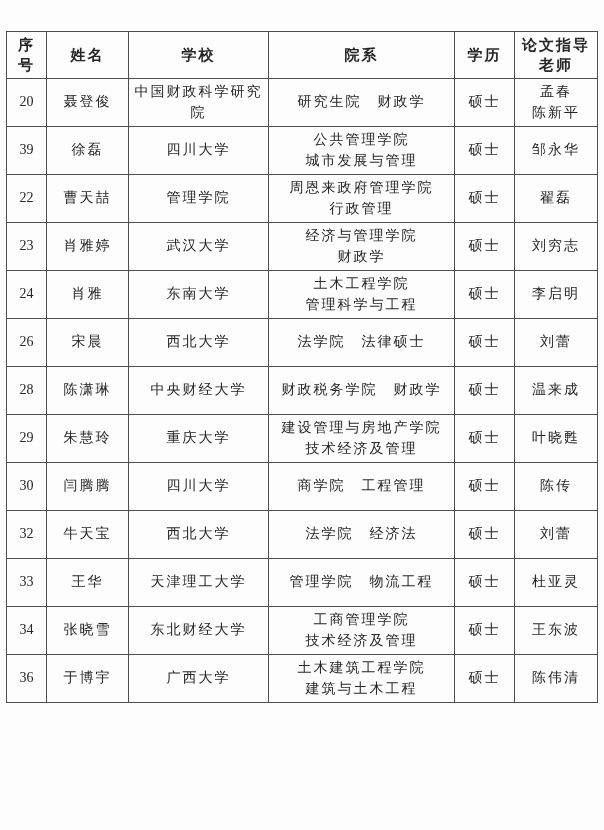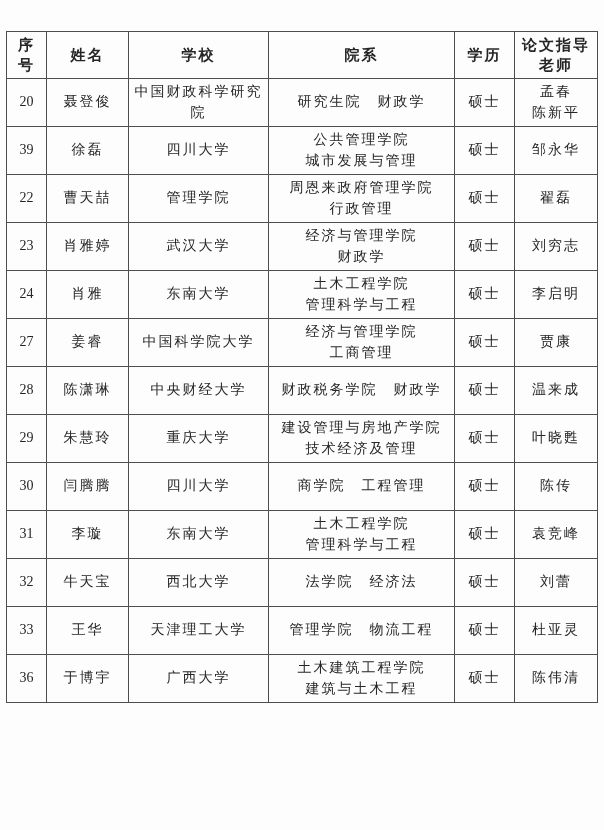--- a/index.html
+++ b/index.html
@@ -112,27 +112,26 @@
         <tr>
     <td class="c-id">24</td>
     <td>肖雅</td>
     <td>东南大学</td>
     <td>土木工程学院
 管理科学与工程</td>
     <td>硕士</td>
     <td>李启明</td>
   </tr>
         <tr>
-    <td class="c-id">27</td>
-    <td>姜睿</td>
-    <td>中国科学院大学</td>
-    <td>经济与管理学院
-工商管理</td>
+    <td class="c-id">26</td>
+    <td>宋晨</td>
+    <td>西北大学</td>
+    <td>法学院　法律硕士</td>
     <td>硕士</td>
-    <td>贾康</td>
+    <td>刘蕾</td>
   </tr>
         <tr>
     <td class="c-id">28</td>
     <td>陈潇琳</td>
     <td>中央财经大学</td>
     <td>财政税务学院　财政学</td>
     <td>硕士</td>
     <td>温来成</td>
   </tr>
         <tr>
@@ -146,45 +145,45 @@
   </tr>
         <tr>
     <td class="c-id">30</td>
     <td>闫腾腾</td>
     <td>四川大学</td>
     <td>商学院　工程管理</td>
     <td>硕士</td>
     <td>陈传</td>
   </tr>
         <tr>
-    <td class="c-id">31</td>
-    <td>李璇</td>
-    <td>东南大学</td>
-    <td>土木工程学院
-管理科学与工程</td>
-    <td>硕士</td>
-    <td>袁竞峰</td>
-  </tr>
-        <tr>
     <td class="c-id">32</td>
     <td>牛天宝</td>
     <td>西北大学</td>
     <td>法学院　经济法</td>
     <td>硕士</td>
     <td>刘蕾</td>
   </tr>
         <tr>
     <td class="c-id">33</td>
     <td>王华</td>
     <td>天津理工大学</td>
     <td>管理学院　物流工程</td>
     <td>硕士</td>
     <td>杜亚灵</td>
   </tr>
         <tr>
+    <td class="c-id">34</td>
+    <td>张晓雪</td>
+    <td>东北财经大学</td>
+    <td>工商管理学院
+技术经济及管理</td>
+    <td>硕士</td>
+    <td>王东波</td>
+  </tr>
+        <tr>
     <td class="c-id">36</td>
     <td>于博宇</td>
     <td>广西大学</td>
     <td>土木建筑工程学院
 建筑与土木工程</td>
     <td>硕士</td>
     <td>陈伟清</td>
   </tr>
       </tbody>
   </table>

